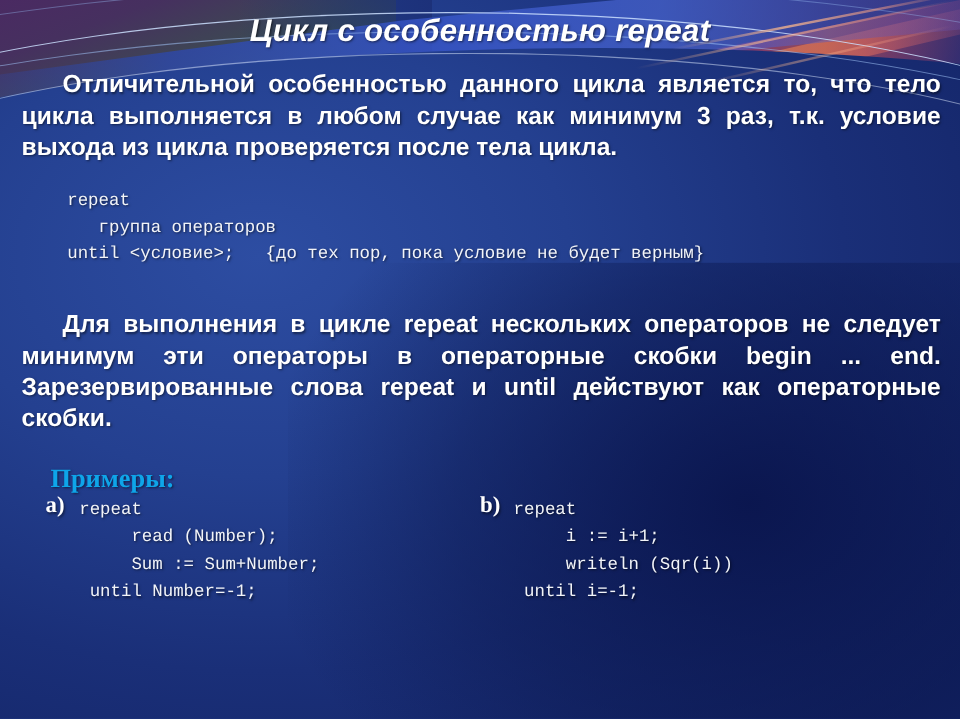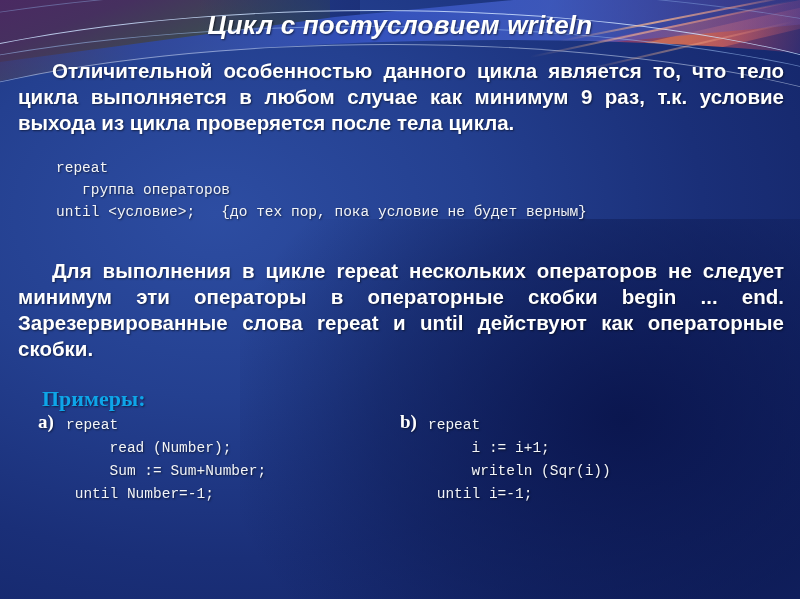--- a/index.html
+++ b/index.html
@@ -207,23 +207,23 @@
   <div class="arc arc1"></div>
   <div class="arc arc2"></div>
   <div class="arc arc3"></div>
   <div class="streak-line sl1"></div>
   <div class="streak-line sl2"></div>
   <div class="streak-line sl3"></div>
   <div class="bg-corner-dark"></div>
 
   <div class="content">
 
-    <div class="slide-title">Цикл с постусловием writeln</div>
-
-    <div class="para para-1">Отличительной особенностью данного цикла является то, что тело цикла выполняется в любом случае как минимум 9 раз, т.к. условие выхода из цикла проверяется после тела цикла.</div>
+    <div class="slide-title">Цикл с особенностью repeat</div>
+
+    <div class="para para-1">Отличительной особенностью данного цикла является то, что тело цикла выполняется в любом случае как минимум 3 раз, т.к. условие выхода из цикла проверяется после тела цикла.</div>
 
     <div class="code code-syntax">repeat
    группа операторов
 until &lt;условие&gt;;   {до тех пор, пока условие не будет верным}</div>
 
     <div class="para para-2">Для выполнения в цикле repeat нескольких операторов не следует минимум эти операторы в операторные скобки begin ... end. Зарезервированные слова repeat и until действуют как операторные скобки.</div>
 
     <div class="examples-label">Примеры:</div>
 
     <div class="example example-a">

